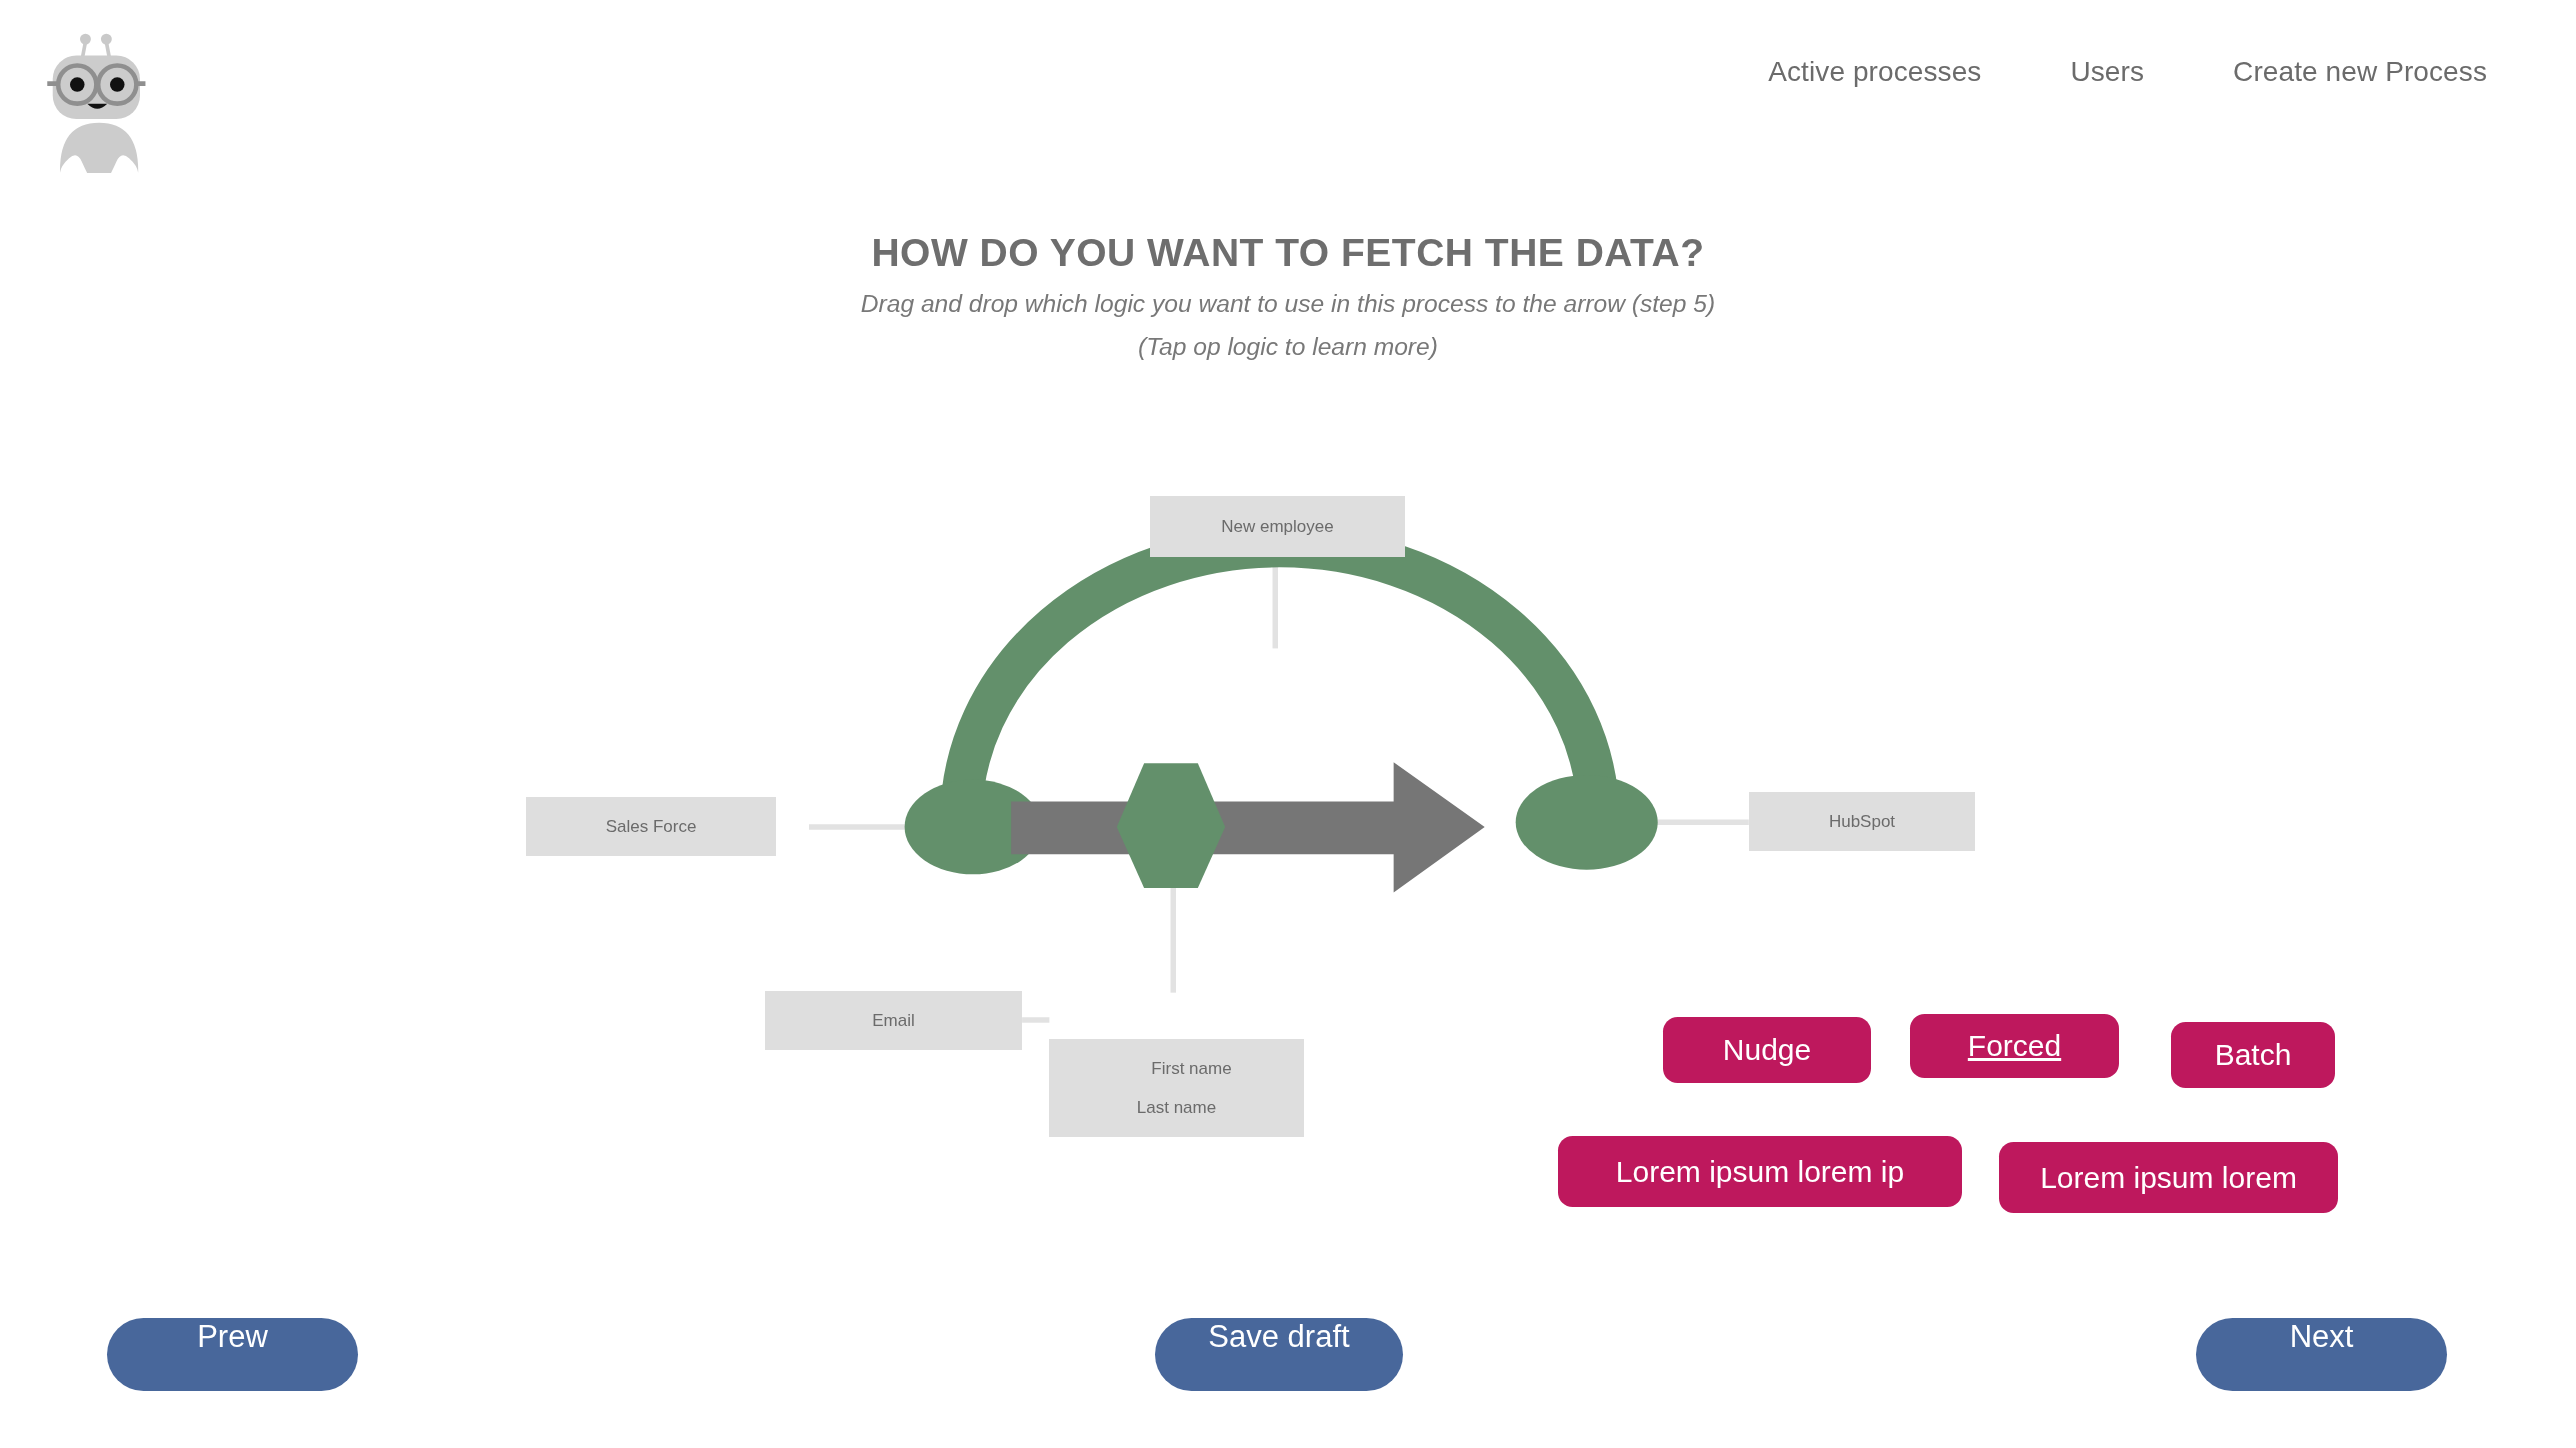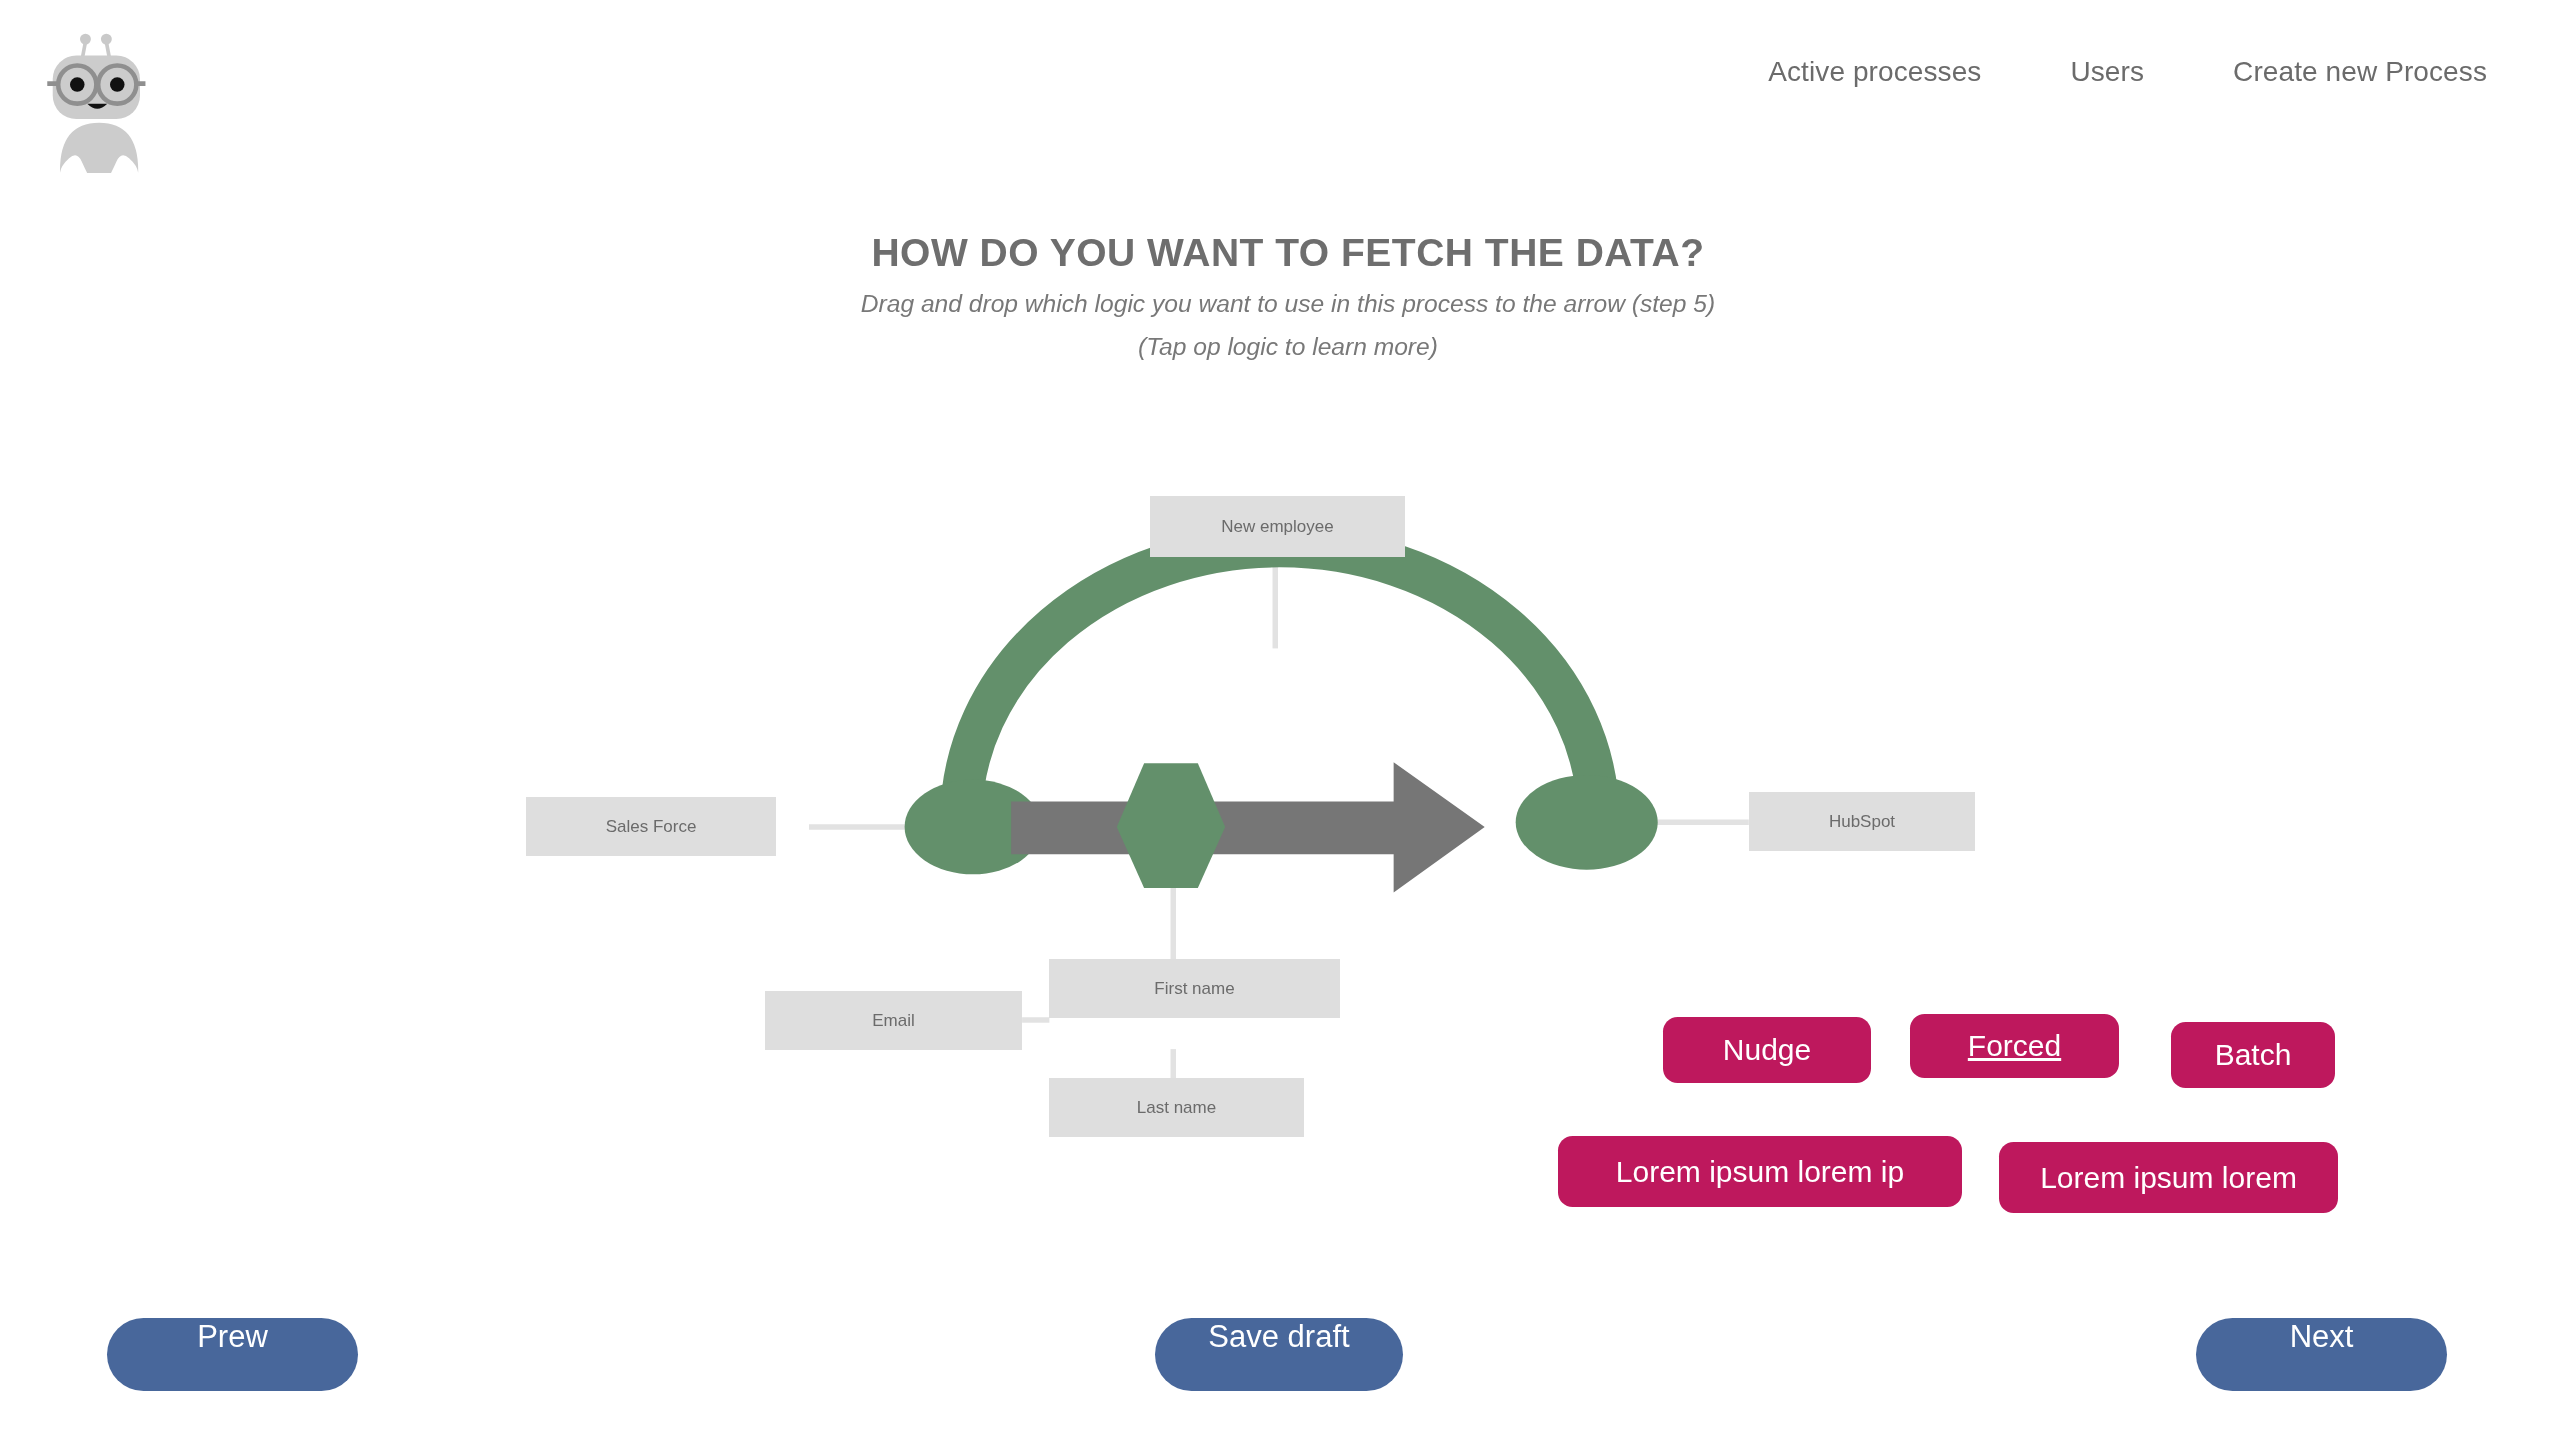--- a/index.html
+++ b/index.html
@@ -195,21 +195,21 @@
   </div>
 
   <div class="node-box" style="left:1749px; top:792px; width:226px; height:59px;">
     <span>HubSpot</span>
   </div>
 
   <div class="node-box" style="left:765px; top:991px; width:257px; height:59px;">
     <span>Email</span>
   </div>
 
-  <div class="node-box" style="left:1049px; top:959px; width:291px; height:59px;">
+  <div class="node-box" style="left:1049px; top:1039px; width:225px; height:59px;padding-left:30px;">
     <span>First name</span>
   </div>
 
   <div class="node-box" style="left:1049px; top:1078px; width:255px; height:59px;">
     <span>Last name</span>
   </div>
 </div>
 
 <div>
   <div class="pill" style="left:1663px; top:1017px; width:208px; height:66px;">

